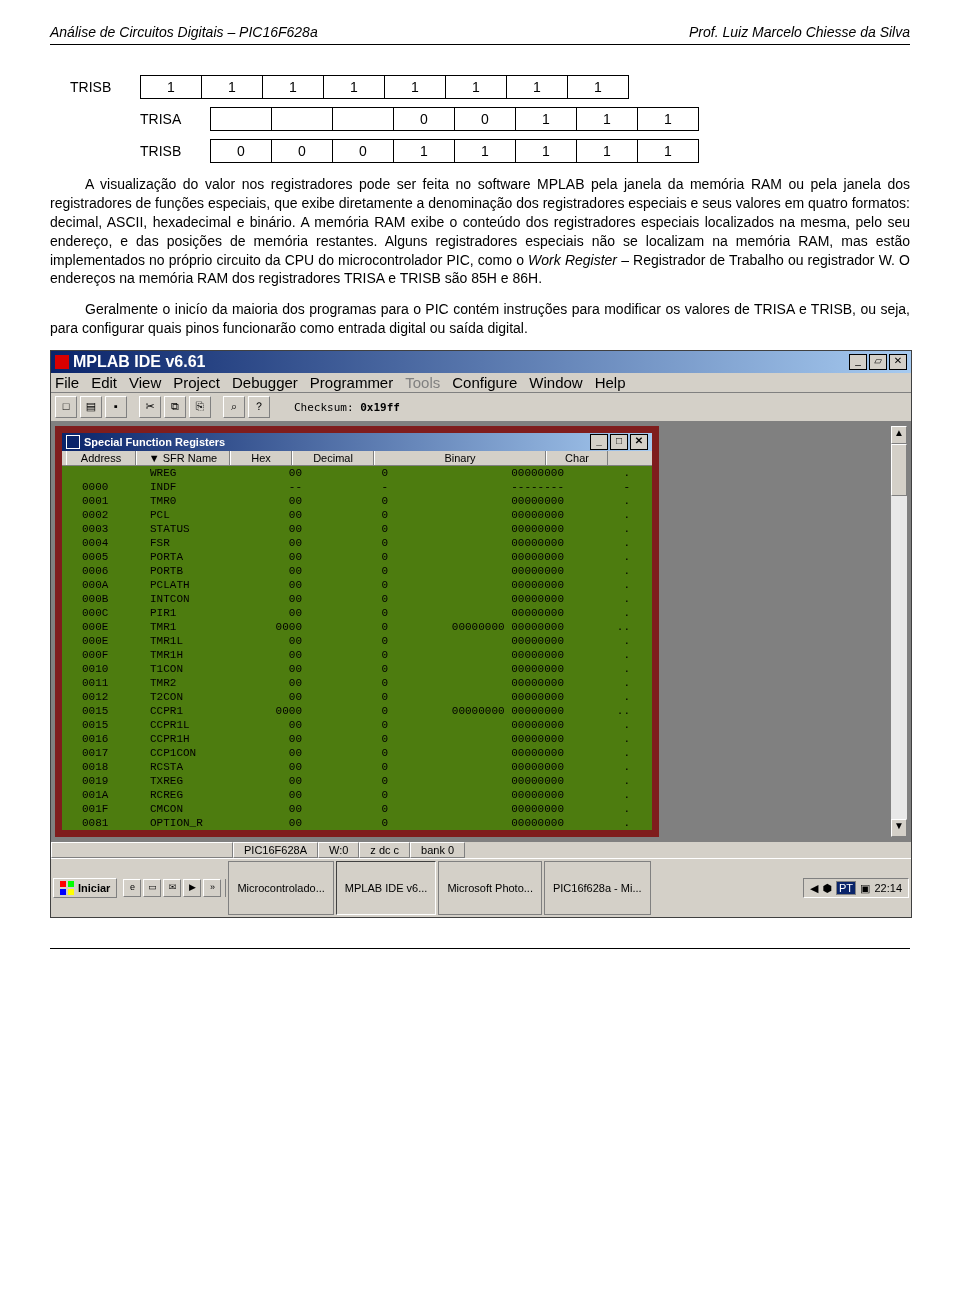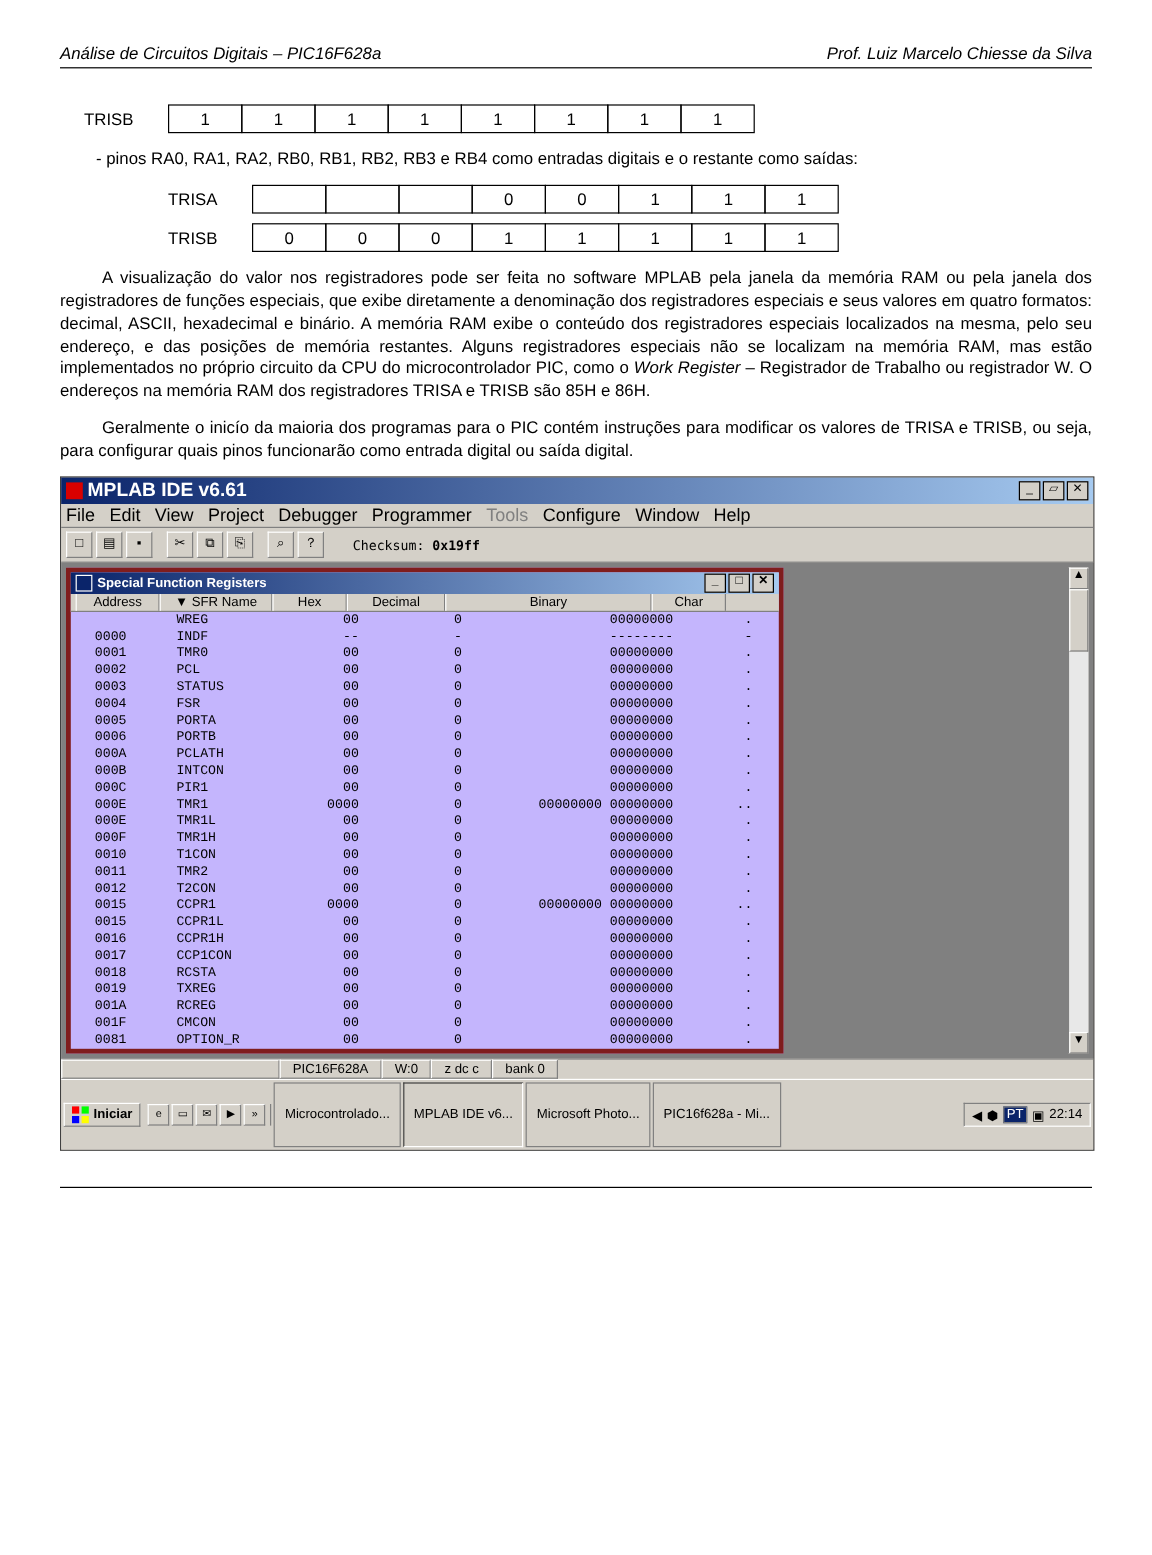--- a/index.html
+++ b/index.html
@@ -5,21 +5,21 @@
   body {
     font-family: Arial, Helvetica, sans-serif;
     font-size: 14px;
     margin: 0;
     padding: 0;
     background: #fff;
     color: #000;
   }
   .page {
     width: 960px;
-    margin: 16px auto;
+    margin: 4px auto;
     box-sizing: border-box;
     padding: 20px 50px 30px 50px;
   }
   .header {
     display: flex;
     justify-content: space-between;
     font-style: italic;
     font-size: 14px;
     margin-bottom: 4px;
   }
@@ -119,22 +119,22 @@
     margin-left: 20px;
     font-family: monospace;
     font-size: 11px;
   }
   .mplab-body {
     background:#808080;
     padding: 4px;
     position: relative;
   }
   .sfr-window {
-    background:#c4b5fd;
-    border: 4px solid #7f1d1d;
+    background:#4d7c0f;
+    border: 7px solid #7f1d1d;
     width: 590px;
   }
   .sfr-title {
     background: linear-gradient(to right, #0a246a, #a6caf0);
     color:#fff;
     padding:1px 4px;
     display:flex;
     align-items:center;
     font-weight:bold;
     font-size:11px;
@@ -295,21 +295,20 @@
         <div class="reg-cell">1</div>
         <div class="reg-cell">1</div>
         <div class="reg-cell">1</div>
         <div class="reg-cell">1</div>
         <div class="reg-cell">1</div>
         <div class="reg-cell">1</div>
         <div class="reg-cell">1</div>
       </div>
   </div>
 
-  <div class="body-text" style="margin-left:30px;">- pinos RA0, RA1, RA2, RB0, RB1, RB2, RB3 e RB4 como entradas digitais e o restante como saídas:</div>
 
   <div class="register-row">
     <div class="reg-spacer"></div>
     <div class="reg-label">TRISA</div>
     <div class="reg-cells" id="trisa-cells">
         <div class="reg-cell"></div>
         <div class="reg-cell"></div>
         <div class="reg-cell"></div>
         <div class="reg-cell">0</div>
         <div class="reg-cell">0</div>

